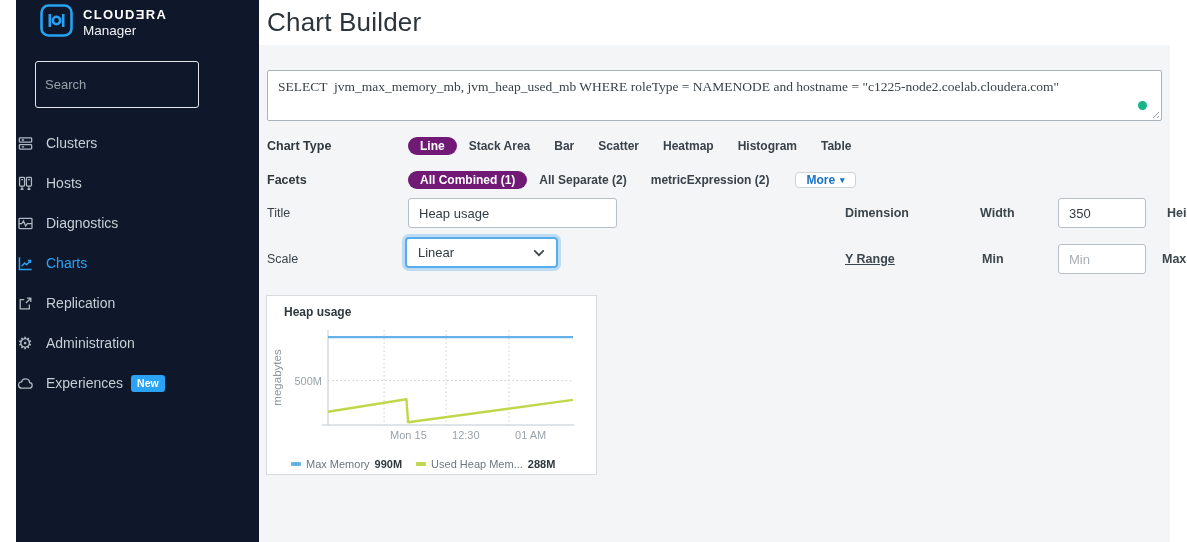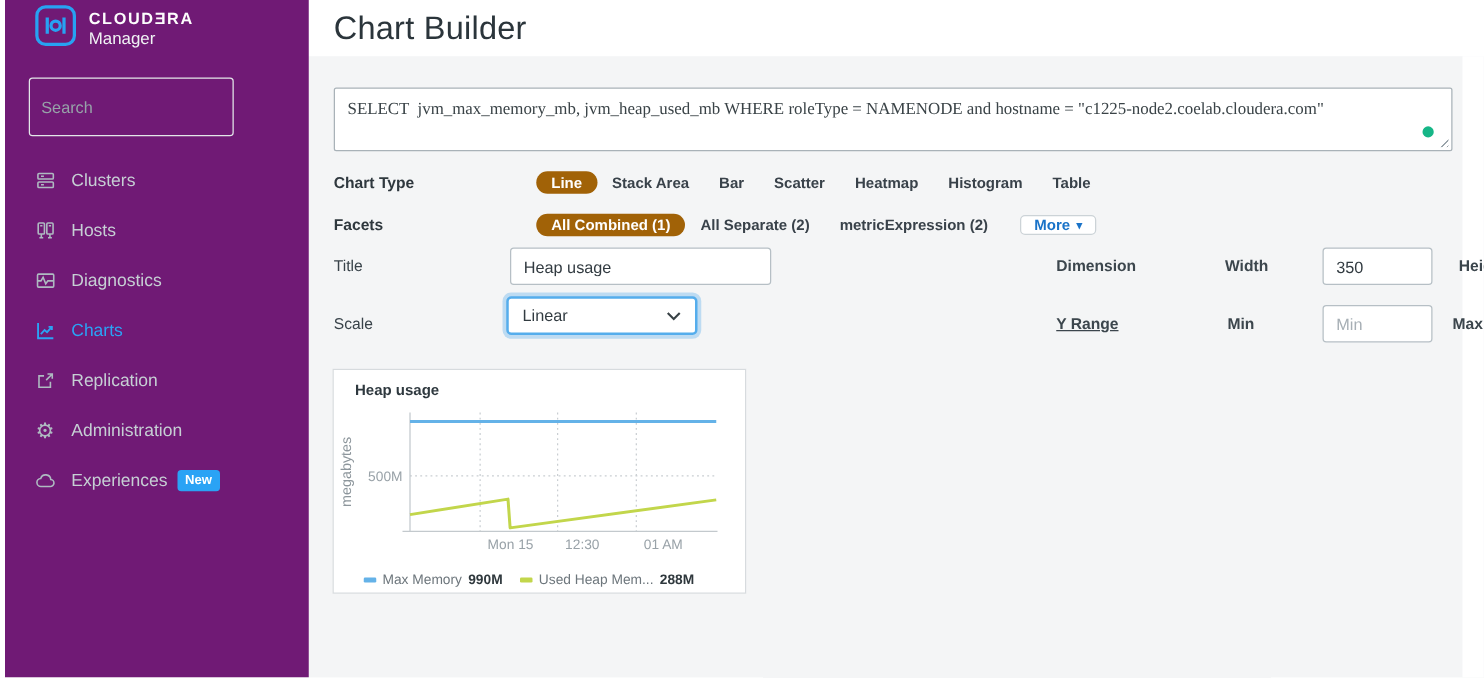--- a/index.html
+++ b/index.html
@@ -1,32 +1,32 @@
 <!DOCTYPE html>
 <html><head>
 <meta charset="utf-8">
 <style>
   * { margin:0; padding:0; box-sizing:border-box; }
   html,body { width:1187px; height:542px; overflow:hidden; background:#fff;
     font-family:"Liberation Sans", sans-serif; }
   .page { position:relative; width:1187px; height:542px; }
 
   
-  .sidebar { position:absolute; left:4px; top:0; width:243px; height:542px; background:#701a75; z-index:5; }
+  .sidebar { position:absolute; left:16px; top:0; width:243px; height:542px; background:#0f172a; z-index:5; }
   .brand { display:flex; align-items:flex-start; padding:4px 0 0 24px; }
   .brand-text { margin-left:10px; padding-top:3px; color:#fff; }
   .brand-name { font-size:13px; font-weight:700; letter-spacing:1.3px; color:#fdfdfd; }
   .brand-product { font-size:13.5px; color:#f0f3f4; margin-top:1px; }
   .search-wrap { padding:20px 0 0 19px; }
   .search-input { width:164px; height:47px; background:transparent; border:1px solid #e3e7e9;
     border-radius:3px; color:#cdd5d9; font-size:13px; padding:0 9px; outline:none;
     font-family:"Liberation Sans", sans-serif; }
   .search-input::placeholder { color:#97a3a9; }
   .side-items { margin-top:15px; }
-  .side-item { display:flex; align-items:center; height:40px; padding-left:23px;
+  .side-item { display:flex; align-items:center; height:40px; 
     color:#c6cfd4; font-size:14px; cursor:pointer; }
   .side-item .icn { width:18px; height:18px; display:flex; align-items:center; justify-content:center;
     margin-right:12px; color:#aebac1; }
   .side-item.active { color:#2aa3f5; }
   .side-item.active .icn { color:#2aa3f5; }
   .side-item svg { display:block; }
   .gear-glyph { font-size:17px; line-height:1; }
   .badge { margin-left:8px; background:#2aa3f5; color:#fff; font-size:10.5px; font-weight:700;
     padding:2px 6px 3px; border-radius:3px; }
 
@@ -48,21 +48,21 @@
     clip-path:polygon(100% 0, 100% 100%, 0 100%); }
 
   .form-label { position:absolute; height:20px; line-height:20px; font-size:12.5px; color:#39434a; z-index:1; }
   .form-label.bold { font-weight:700; color:#2f383e; }
   .form-label.mid { font-weight:700; color:#3c464d; }
   .form-label.tall { height:30px; line-height:30px; }
 
   .pill-row { position:absolute; display:flex; align-items:center; z-index:1; }
   .pill { height:18px; line-height:18px; padding:0 12px; border-radius:9px; font-size:12px;
     font-weight:700; color:#39424a; cursor:pointer; white-space:nowrap; }
-  .pill.sel { background:#a16207; color:#fff;margin-left:21px; }
+  .pill.sel { background:#701a75; color:#fff; }
   .more-btn { margin-left:14px; height:16px; background:#fff; border:1px solid #ccd3d7;
     border-radius:4px; color:#1a73c8; font-size:12px; font-weight:700; padding:0 10px;
     display:flex; align-items:center; gap:5px; cursor:pointer; }
   .caret { font-size:9px; }
 
   .text-input { position:absolute; height:30px; border:1px solid #b6bfc5; border-radius:3px;
     background:#fff; font-family:"Liberation Sans", sans-serif; font-size:13px; color:#323b41;
     padding:0 10px; outline:none; z-index:1; }
   .text-input::placeholder { color:#a7afb5; }
 

